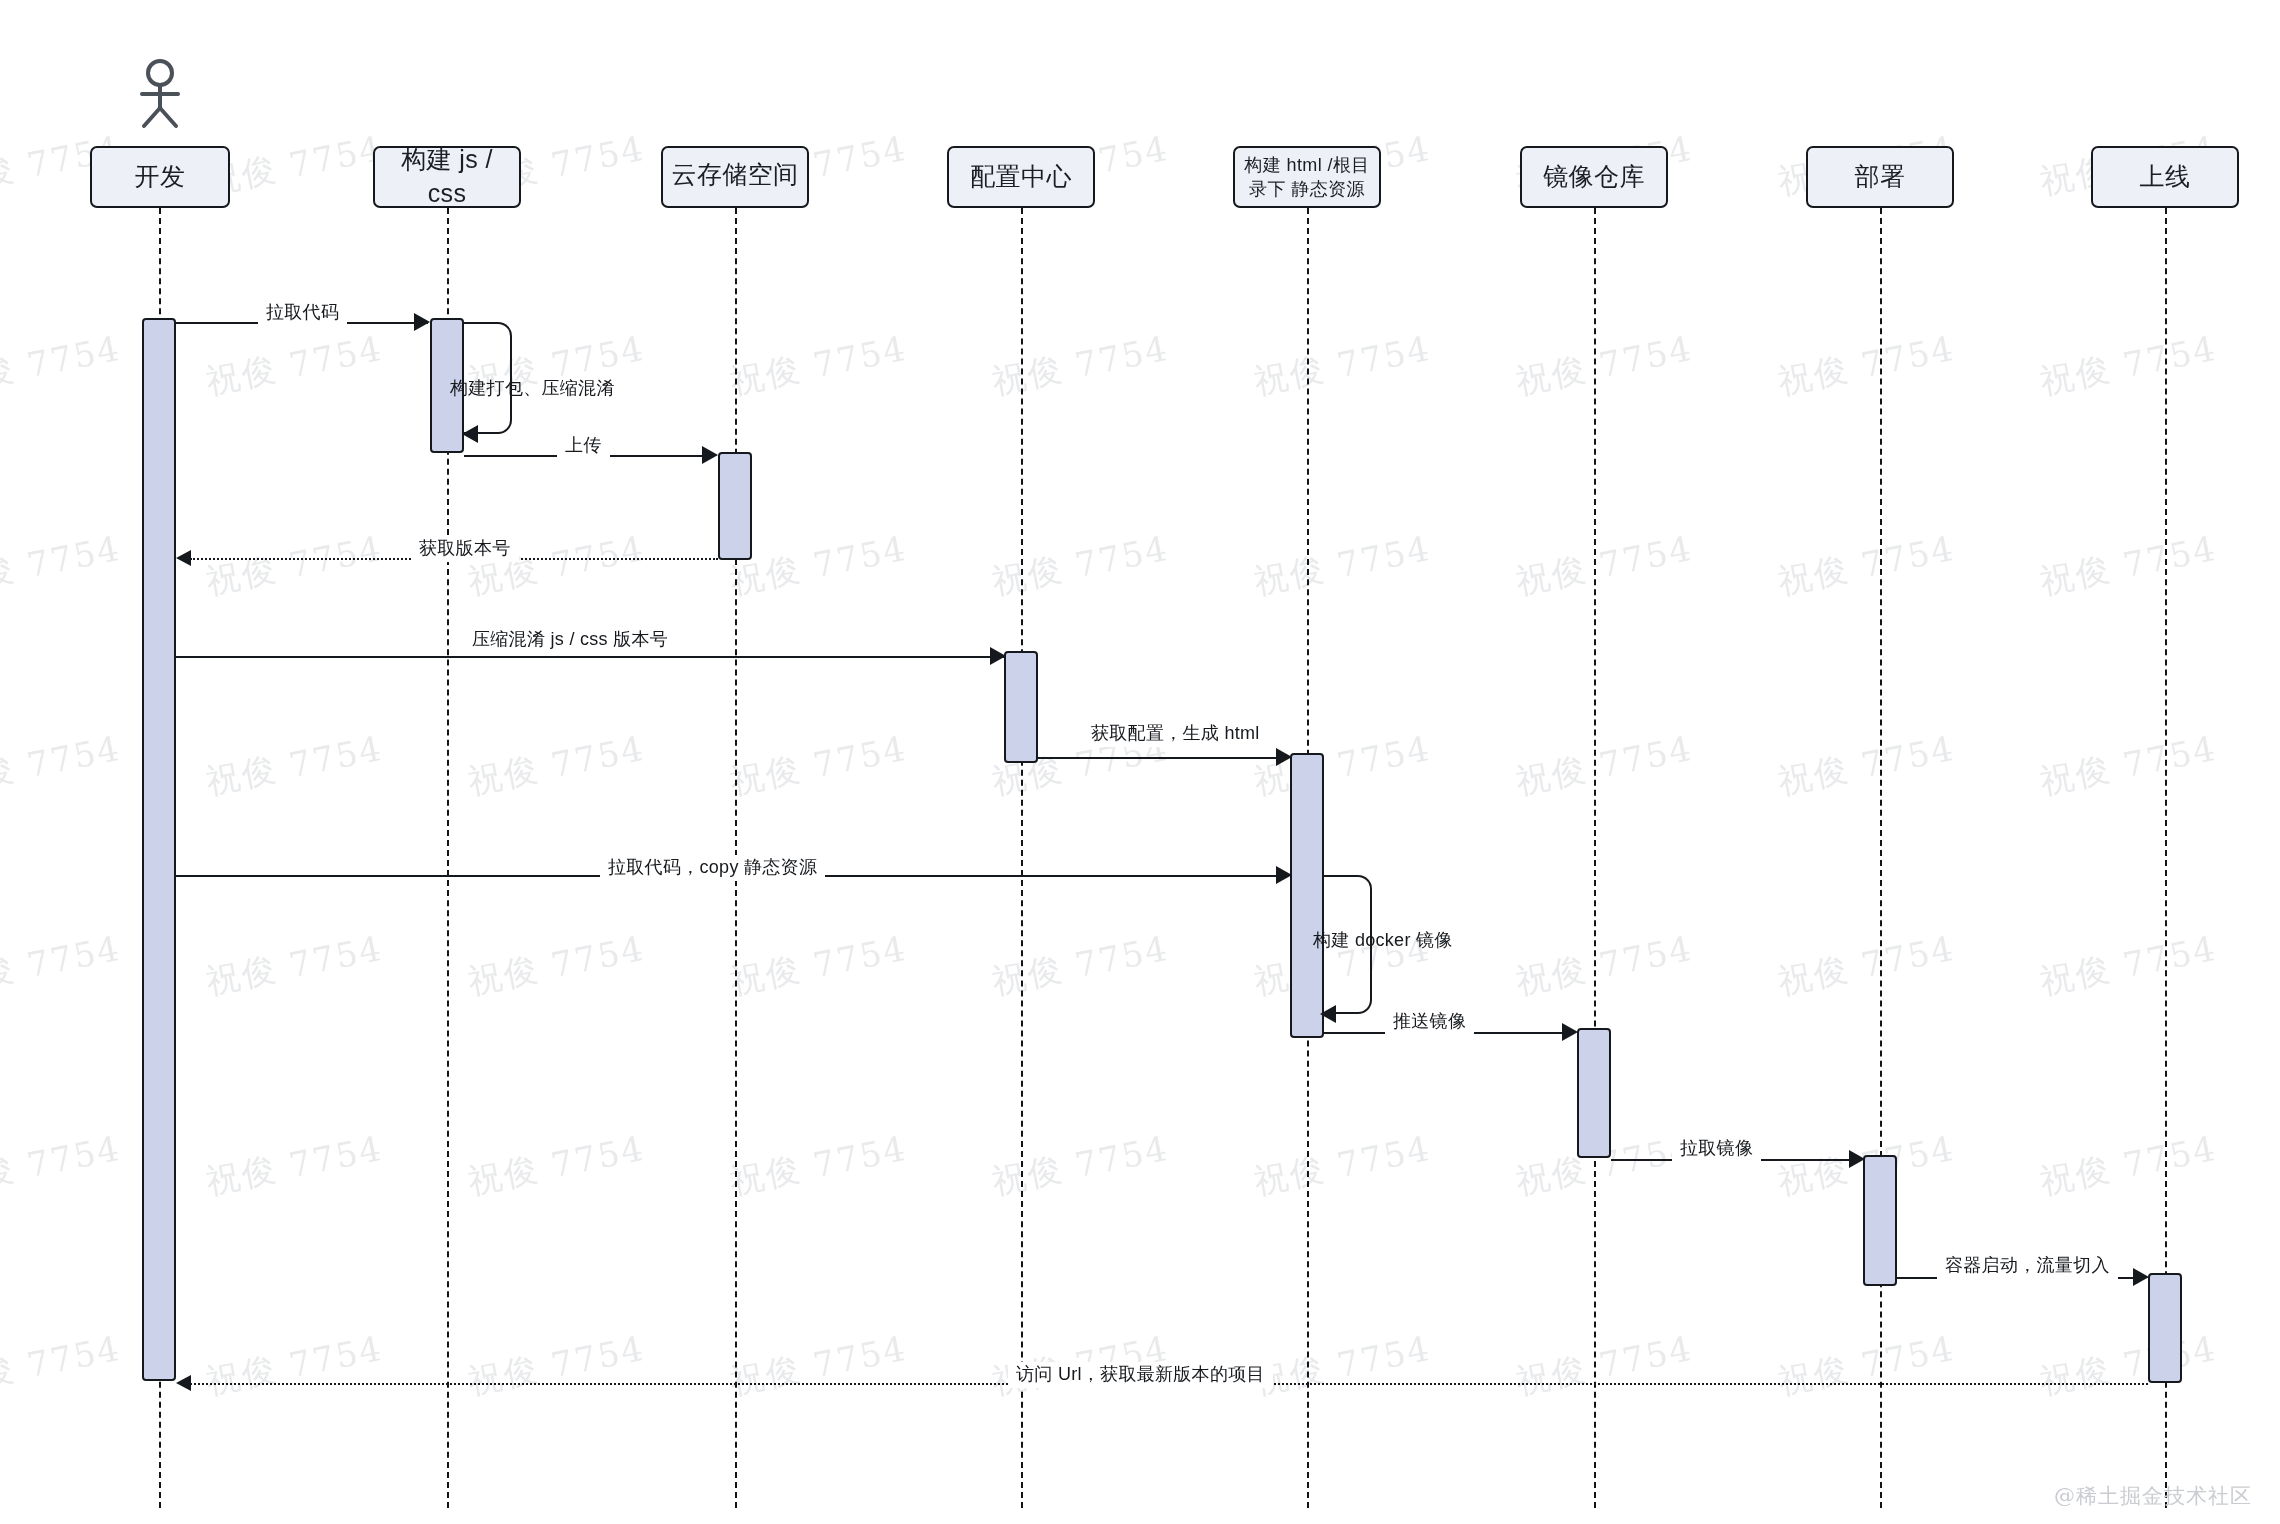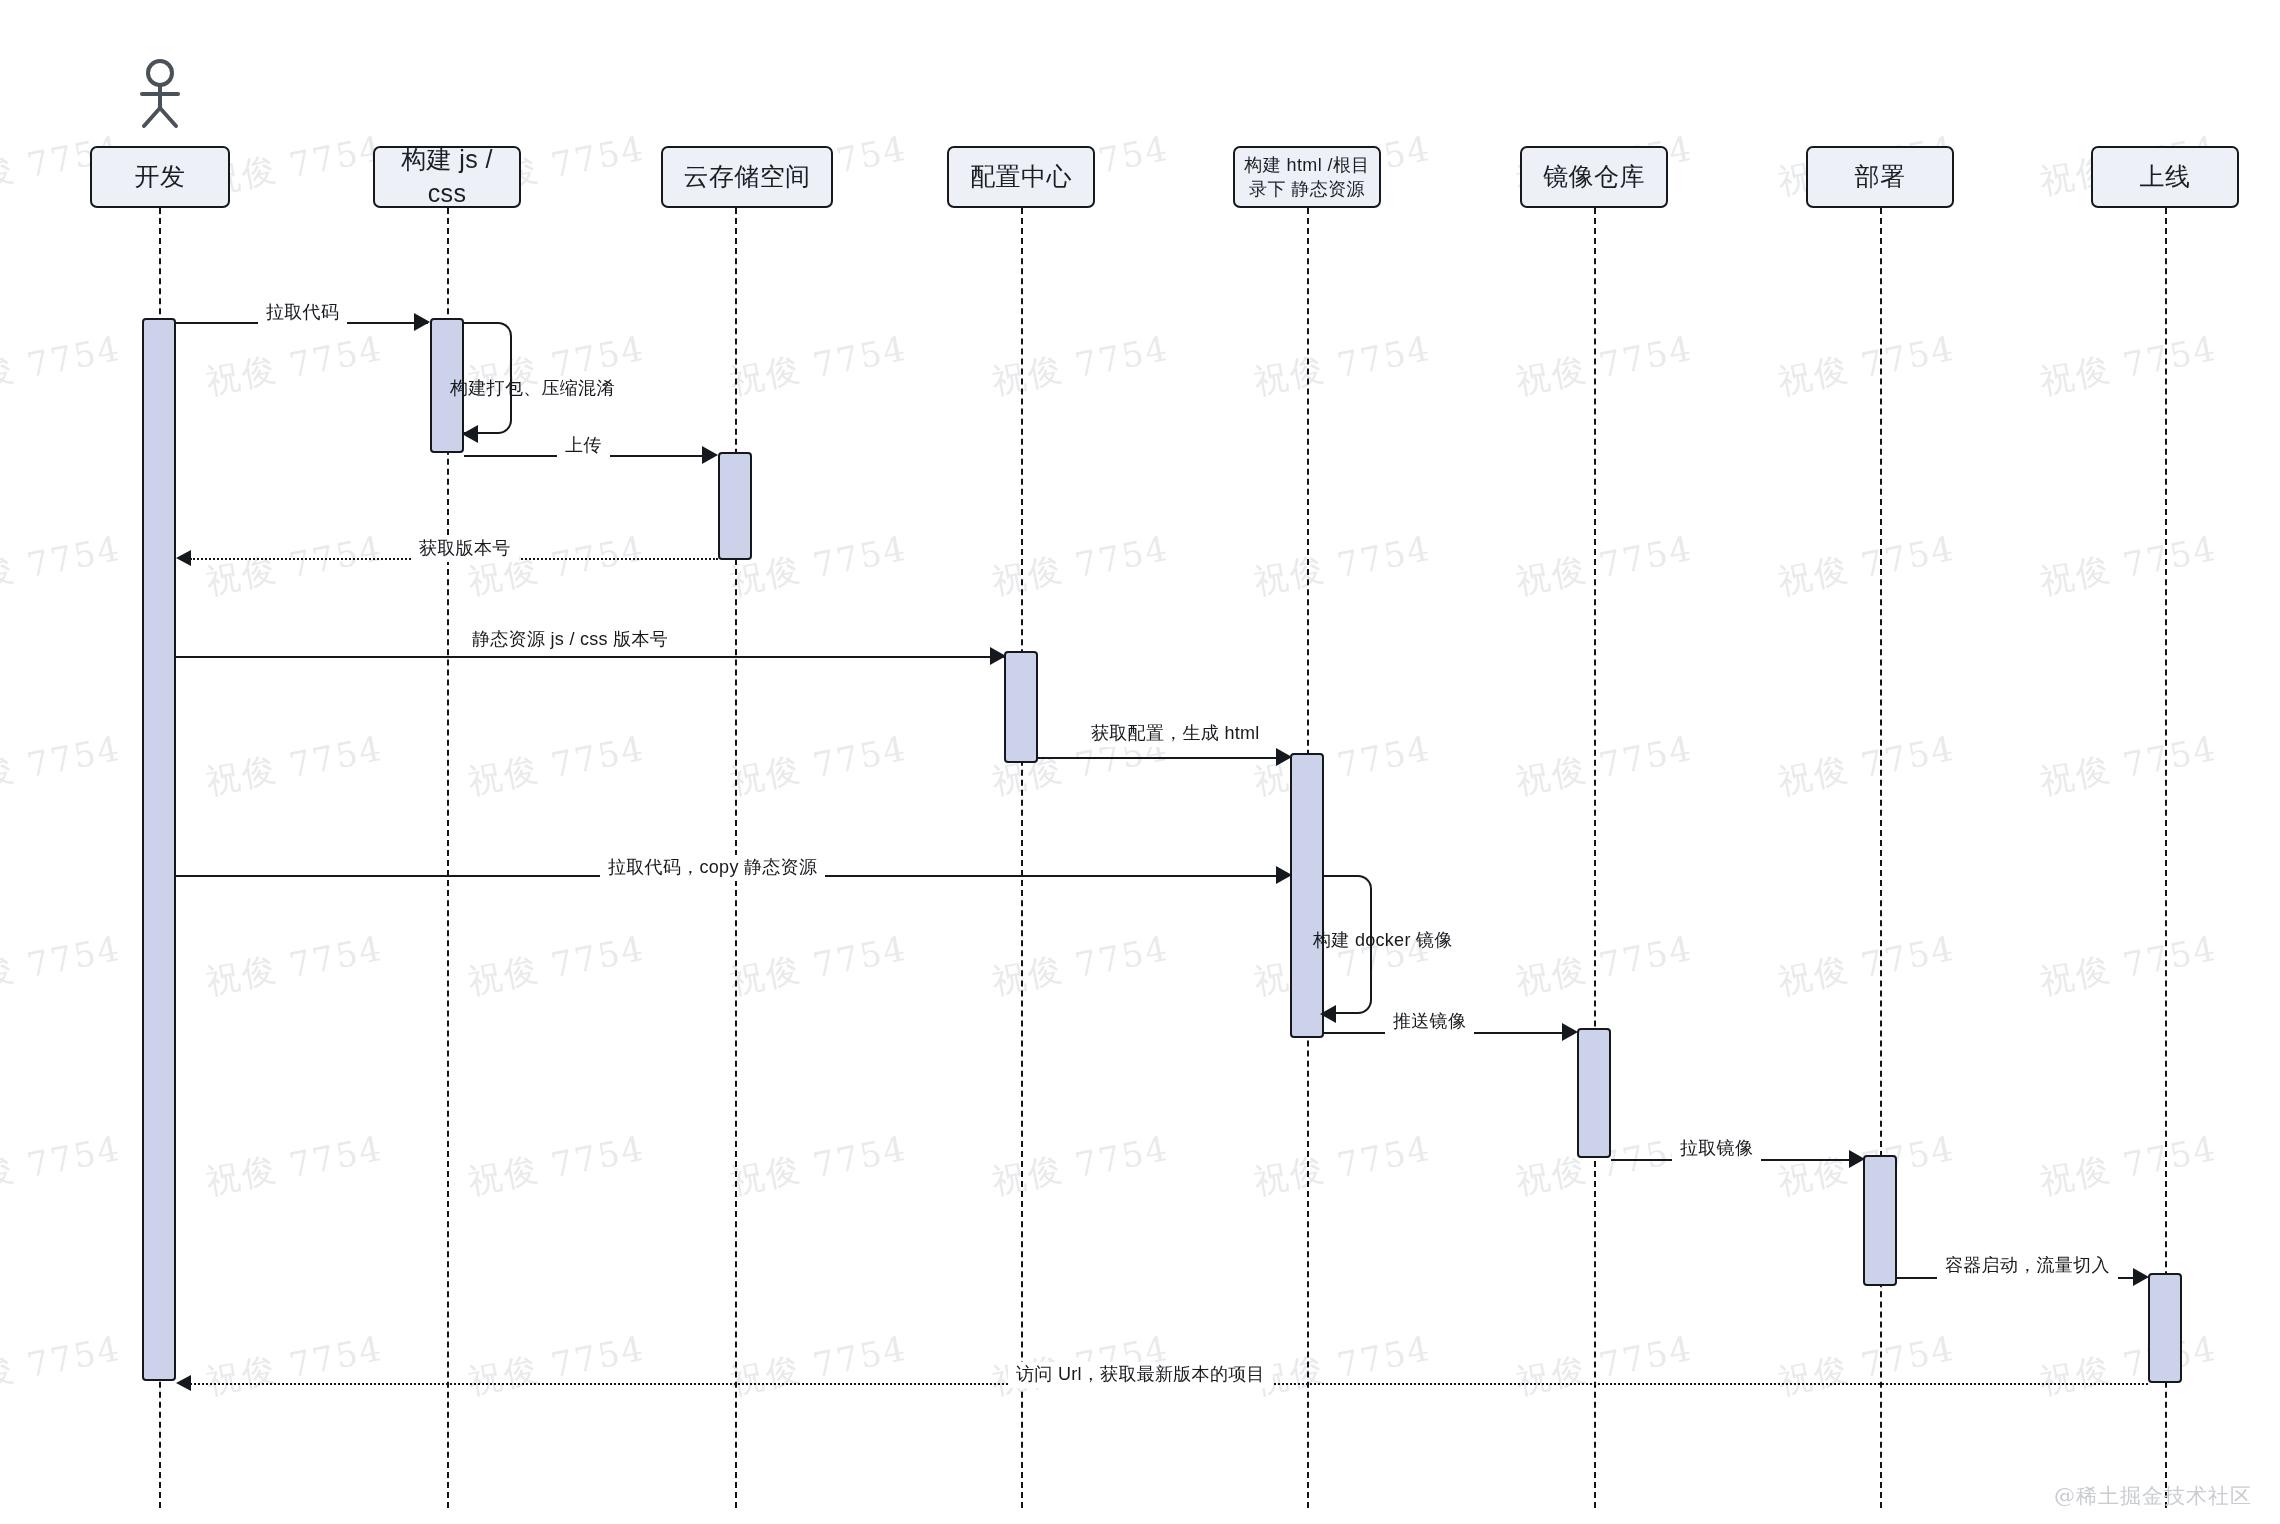--- a/index.html
+++ b/index.html
@@ -240,21 +240,21 @@
         <line x1="30" y1="50" x2="46" y2="68"></line>
       </svg>
     </div>
 
     <div class="pbox" style="left:90px; top:146px; width:140px; height:62px;">
       <span>开发</span>
     </div>
     <div class="pbox" style="left:373px; top:146px; width:148px; height:62px;">
       <span>构建 js / css</span>
     </div>
-    <div class="pbox" style="left:661px; top:146px; width:172px; height:62px;">
+    <div class="pbox" style="left:661px; top:146px; width:148px; height:62px;font-family:Liberation Mono, monospace;">
       <span>云存储空间</span>
     </div>
     <div class="pbox" style="left:947px; top:146px; width:148px; height:62px;">
       <span>配置中心</span>
     </div>
     <div class="pbox" style="left:1233px; top:146px; width:148px; height:62px; flex-direction:column; font-size:18px;">
       <span>构建 html /根目</span>
       <span>录下 静态资源</span>
     </div>
     <div class="pbox" style="left:1520px; top:146px; width:148px; height:62px;">
@@ -287,21 +287,21 @@
     <div class="msg-line" style="left:464px; top:455px; width:250px;"></div>
     <div class="arrowhead right" style="left:702px; top:446px;"></div>
     <div class="msg-label" style="left:557px; top:433px;">上传</div>
 
     <div class="msg-line dotted" style="left:190px; top:558px; width:528px;"></div>
     <div class="arrowhead open-left" style="left:176px; top:550px;"></div>
     <div class="msg-label" style="left:411px; top:536px;">获取版本号</div>
 
     <div class="msg-line" style="left:176px; top:656px; width:828px;"></div>
     <div class="arrowhead right" style="left:990px; top:647px;"></div>
-    <div class="msg-label" style="left:464px; top:627px;">静态资源 js / css 版本号</div>
+    <div class="msg-label" style="left:464px; top:627px;">压缩混淆 js / css 版本号</div>
 
     <div class="msg-line" style="left:1038px; top:757px; width:250px;"></div>
     <div class="arrowhead right" style="left:1276px; top:748px;"></div>
     <div class="msg-label" style="left:1083px; top:721px;">获取配置，生成 html</div>
 
     <div class="msg-line" style="left:176px; top:875px; width:1112px;"></div>
     <div class="arrowhead right" style="left:1276px; top:866px;"></div>
     <div class="msg-label" style="left:600px; top:855px;">拉取代码，copy 静态资源</div>
 
     <div class="self-loop" style="left:1324px; top:875px; width:48px; height:139px;"></div>

